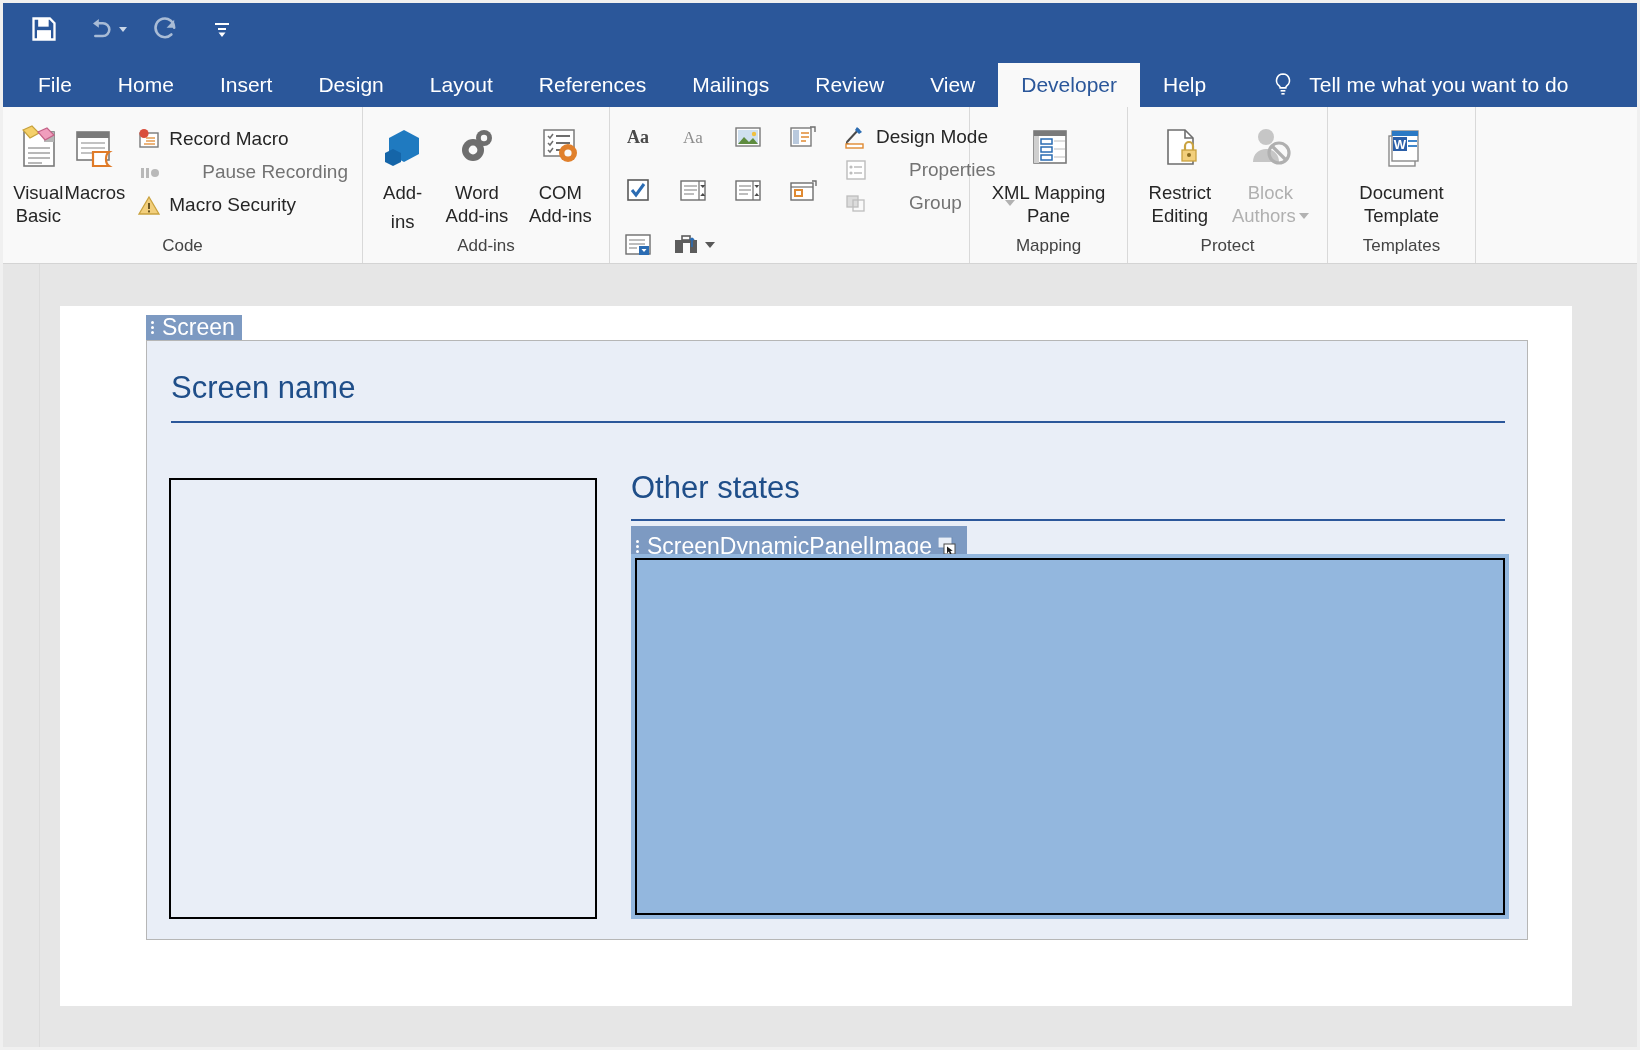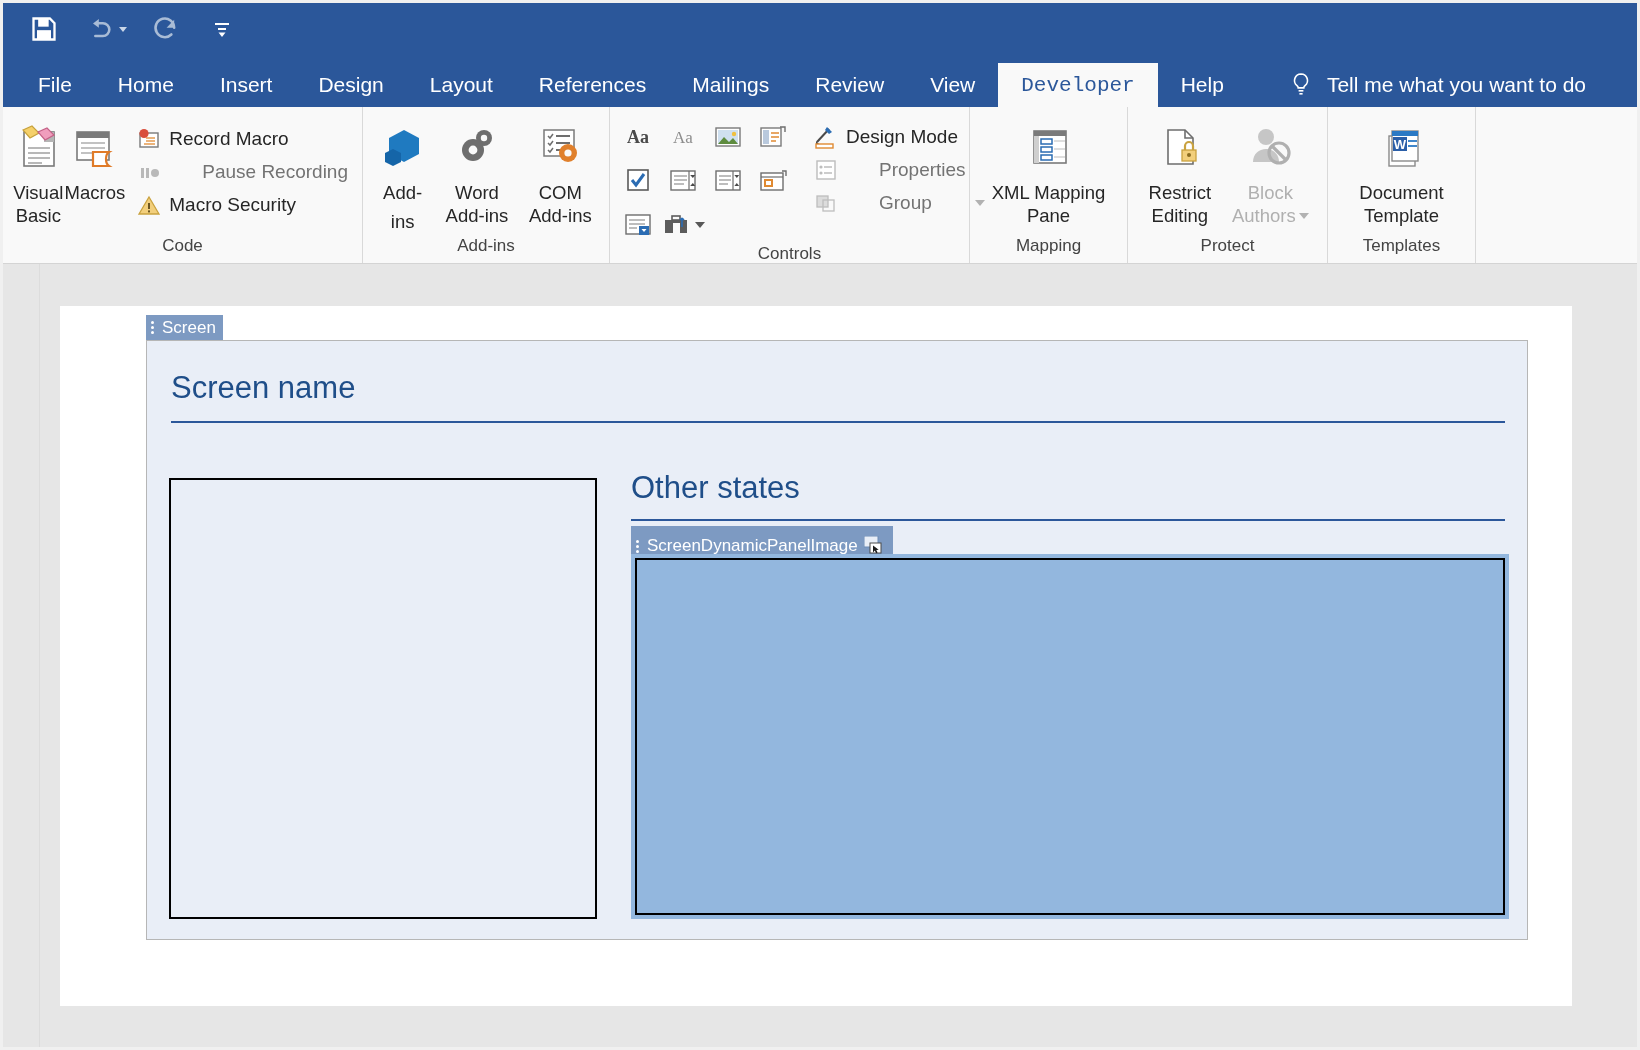--- a/index.html
+++ b/index.html
@@ -53,21 +53,20 @@
     padding: 0 23px;
     display: flex; align-items: center;
     color: #ffffff;
     font-size: 21px;
     cursor: pointer;
     white-space: nowrap;
   }
   .tab.active {
     background: #f9f9f9;
     color: #2B579A;
-    font-family: Liberation Mono, monospace;
   }
   .tellme {
     display: flex; align-items: center; gap: 14px;
     margin-left: 42px; height: 44px;
     color: #ffffff; font-size: 21px;
     cursor: pointer;
     white-space: nowrap;
   }
 
   
@@ -127,21 +126,21 @@
   .smallbtn.dis { color: #737373; gap: 40px; }
   .smallbtn .ico { width: 26px; height: 26px; display:flex;align-items:center;justify-content:center;flex:0 0 26px; }
 
   .stack { display:flex; flex-direction: column; justify-content: flex-start; }
 
   
   .ctrlgrid {
     display: grid;
     grid-template-columns: repeat(4, 38px);
     grid-auto-rows: 37px;
-    gap: 7px;
+    gap: 17px;
     align-items: center;
     justify-items: center;
     padding-top: 2px;
     text-align: center;
   }
   .ctrlcell { width:34px;height:34px;display:flex;align-items:center;justify-content:center;cursor:pointer; }
 
   .vsep { width:1px; background:#d9d9d9; align-self: stretch; margin: 4px 8px 6px 8px; }
 
   .caretdown {
@@ -169,21 +168,21 @@
   .ruler-edge {
     position:absolute; left:36px; top:0; width:1px; height:100%;
     background:#dcdcdc;
   }
 
   
   .cc-tag {
     position: absolute;
     background: #7d9ac2;
     color: #ffffff;
-    font-size: 17px;
+    font-size: 23px;
     height: 25px;
     display: flex; align-items: center;
     padding: 0 7px 0 5px;
     gap: 6px;
     cursor: pointer;
     white-space: nowrap;
   }
   .grip {
     display: flex; flex-direction: column; gap: 2px;
     padding-right: 2px;

